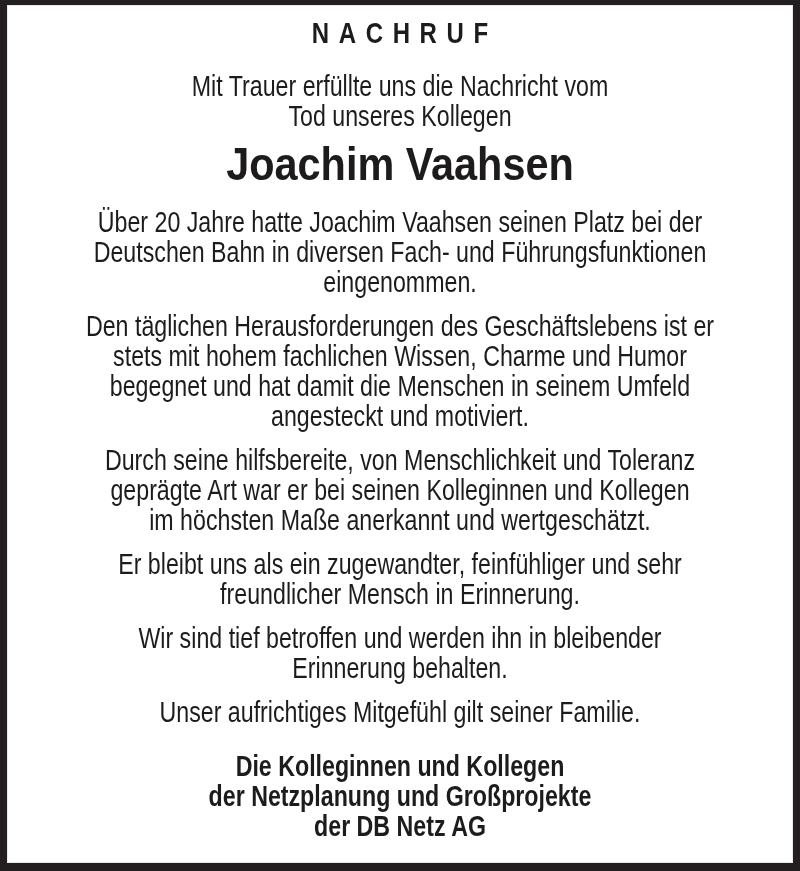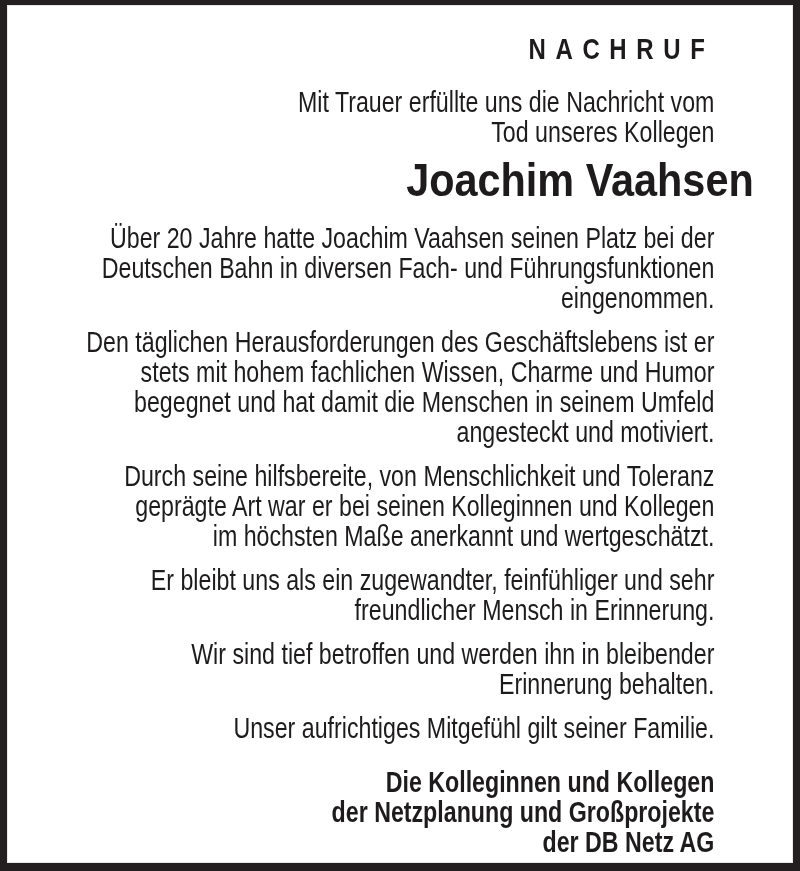--- a/index.html
+++ b/index.html
@@ -20,24 +20,24 @@
     left: 7px;
     right: 7px;
     bottom: 8px;
     background: var(--bg-color, #ffffff);
     box-shadow: inset 0 0 0 1px #8a8a8a33;
   }
   .content {
     display: flex;
     flex-direction: column;
     align-items: stretch;
-    padding-top: 26px;
+    padding-top: 10px;
     color: var(--text-color, #1d1b1c);
     font-family: "Liberation Sans", "DejaVu Sans", sans-serif;
-    text-align: right;
+    text-align: center;
   }
   
   .condensed {
     transform: scaleX(0.80);
     transform-origin: 50% 0;
   }
   .kicker {
     font-size: 30px;
     line-height: 36px;
     font-weight: bold;

